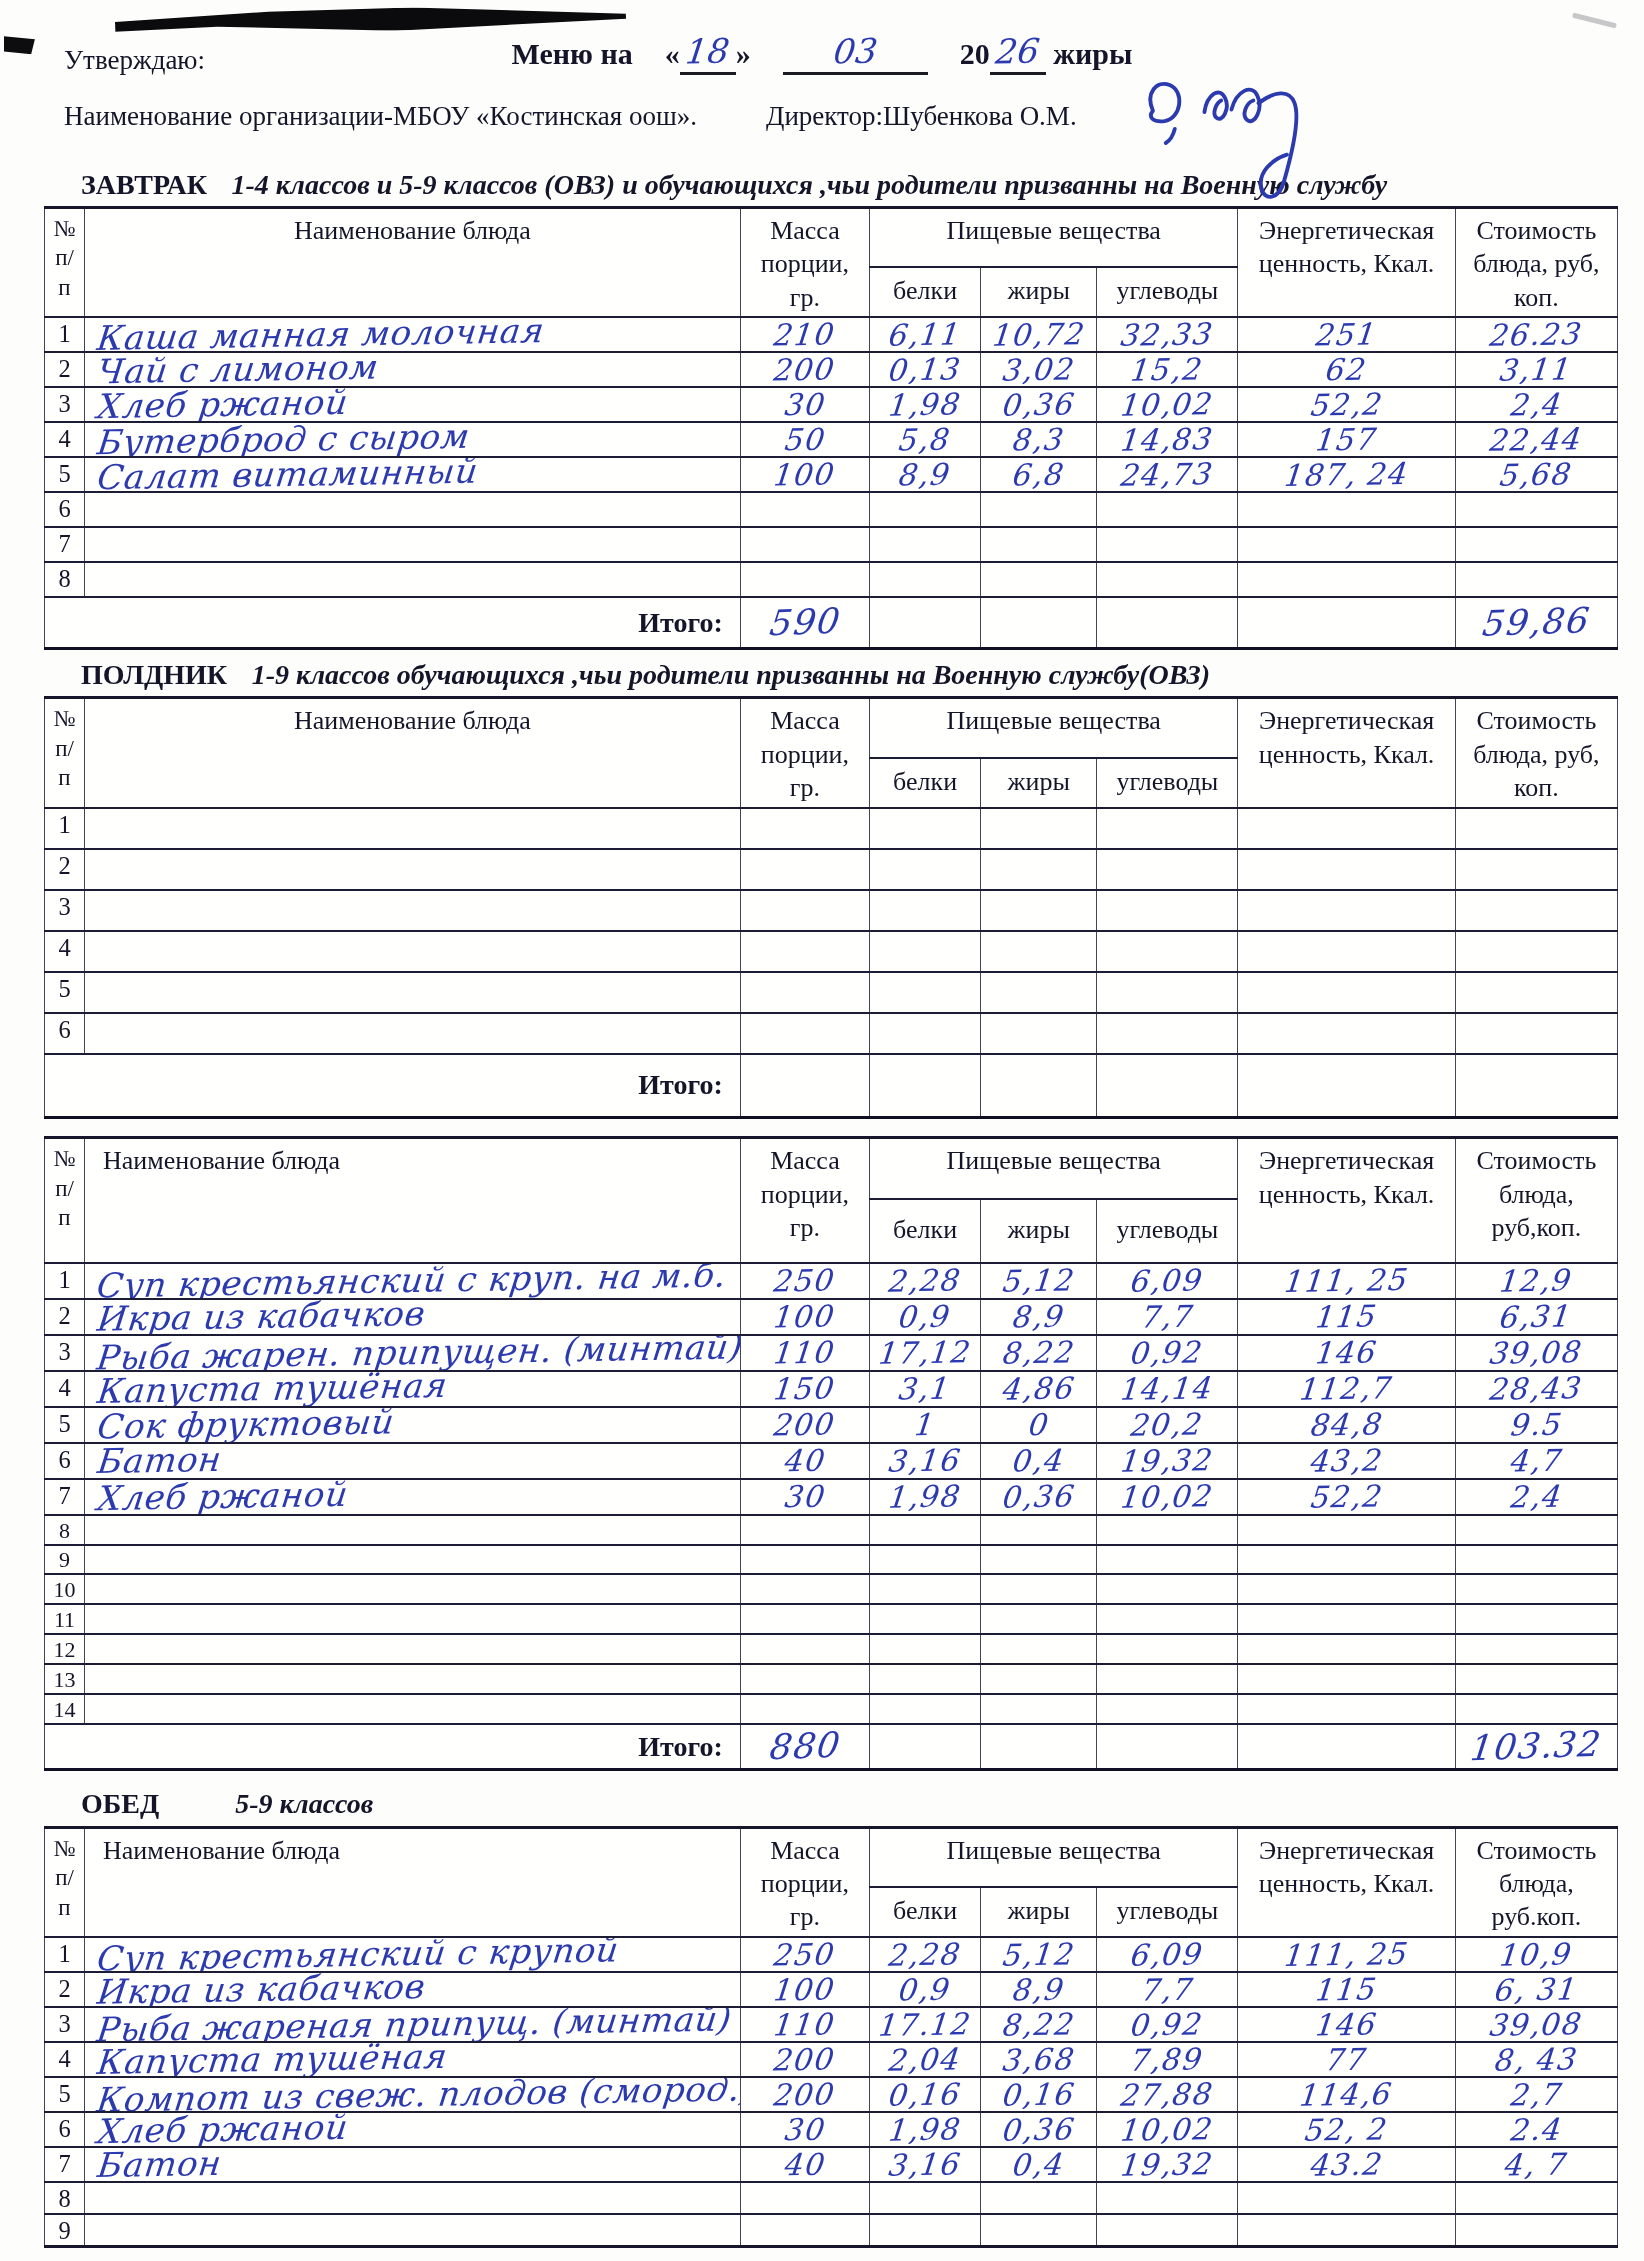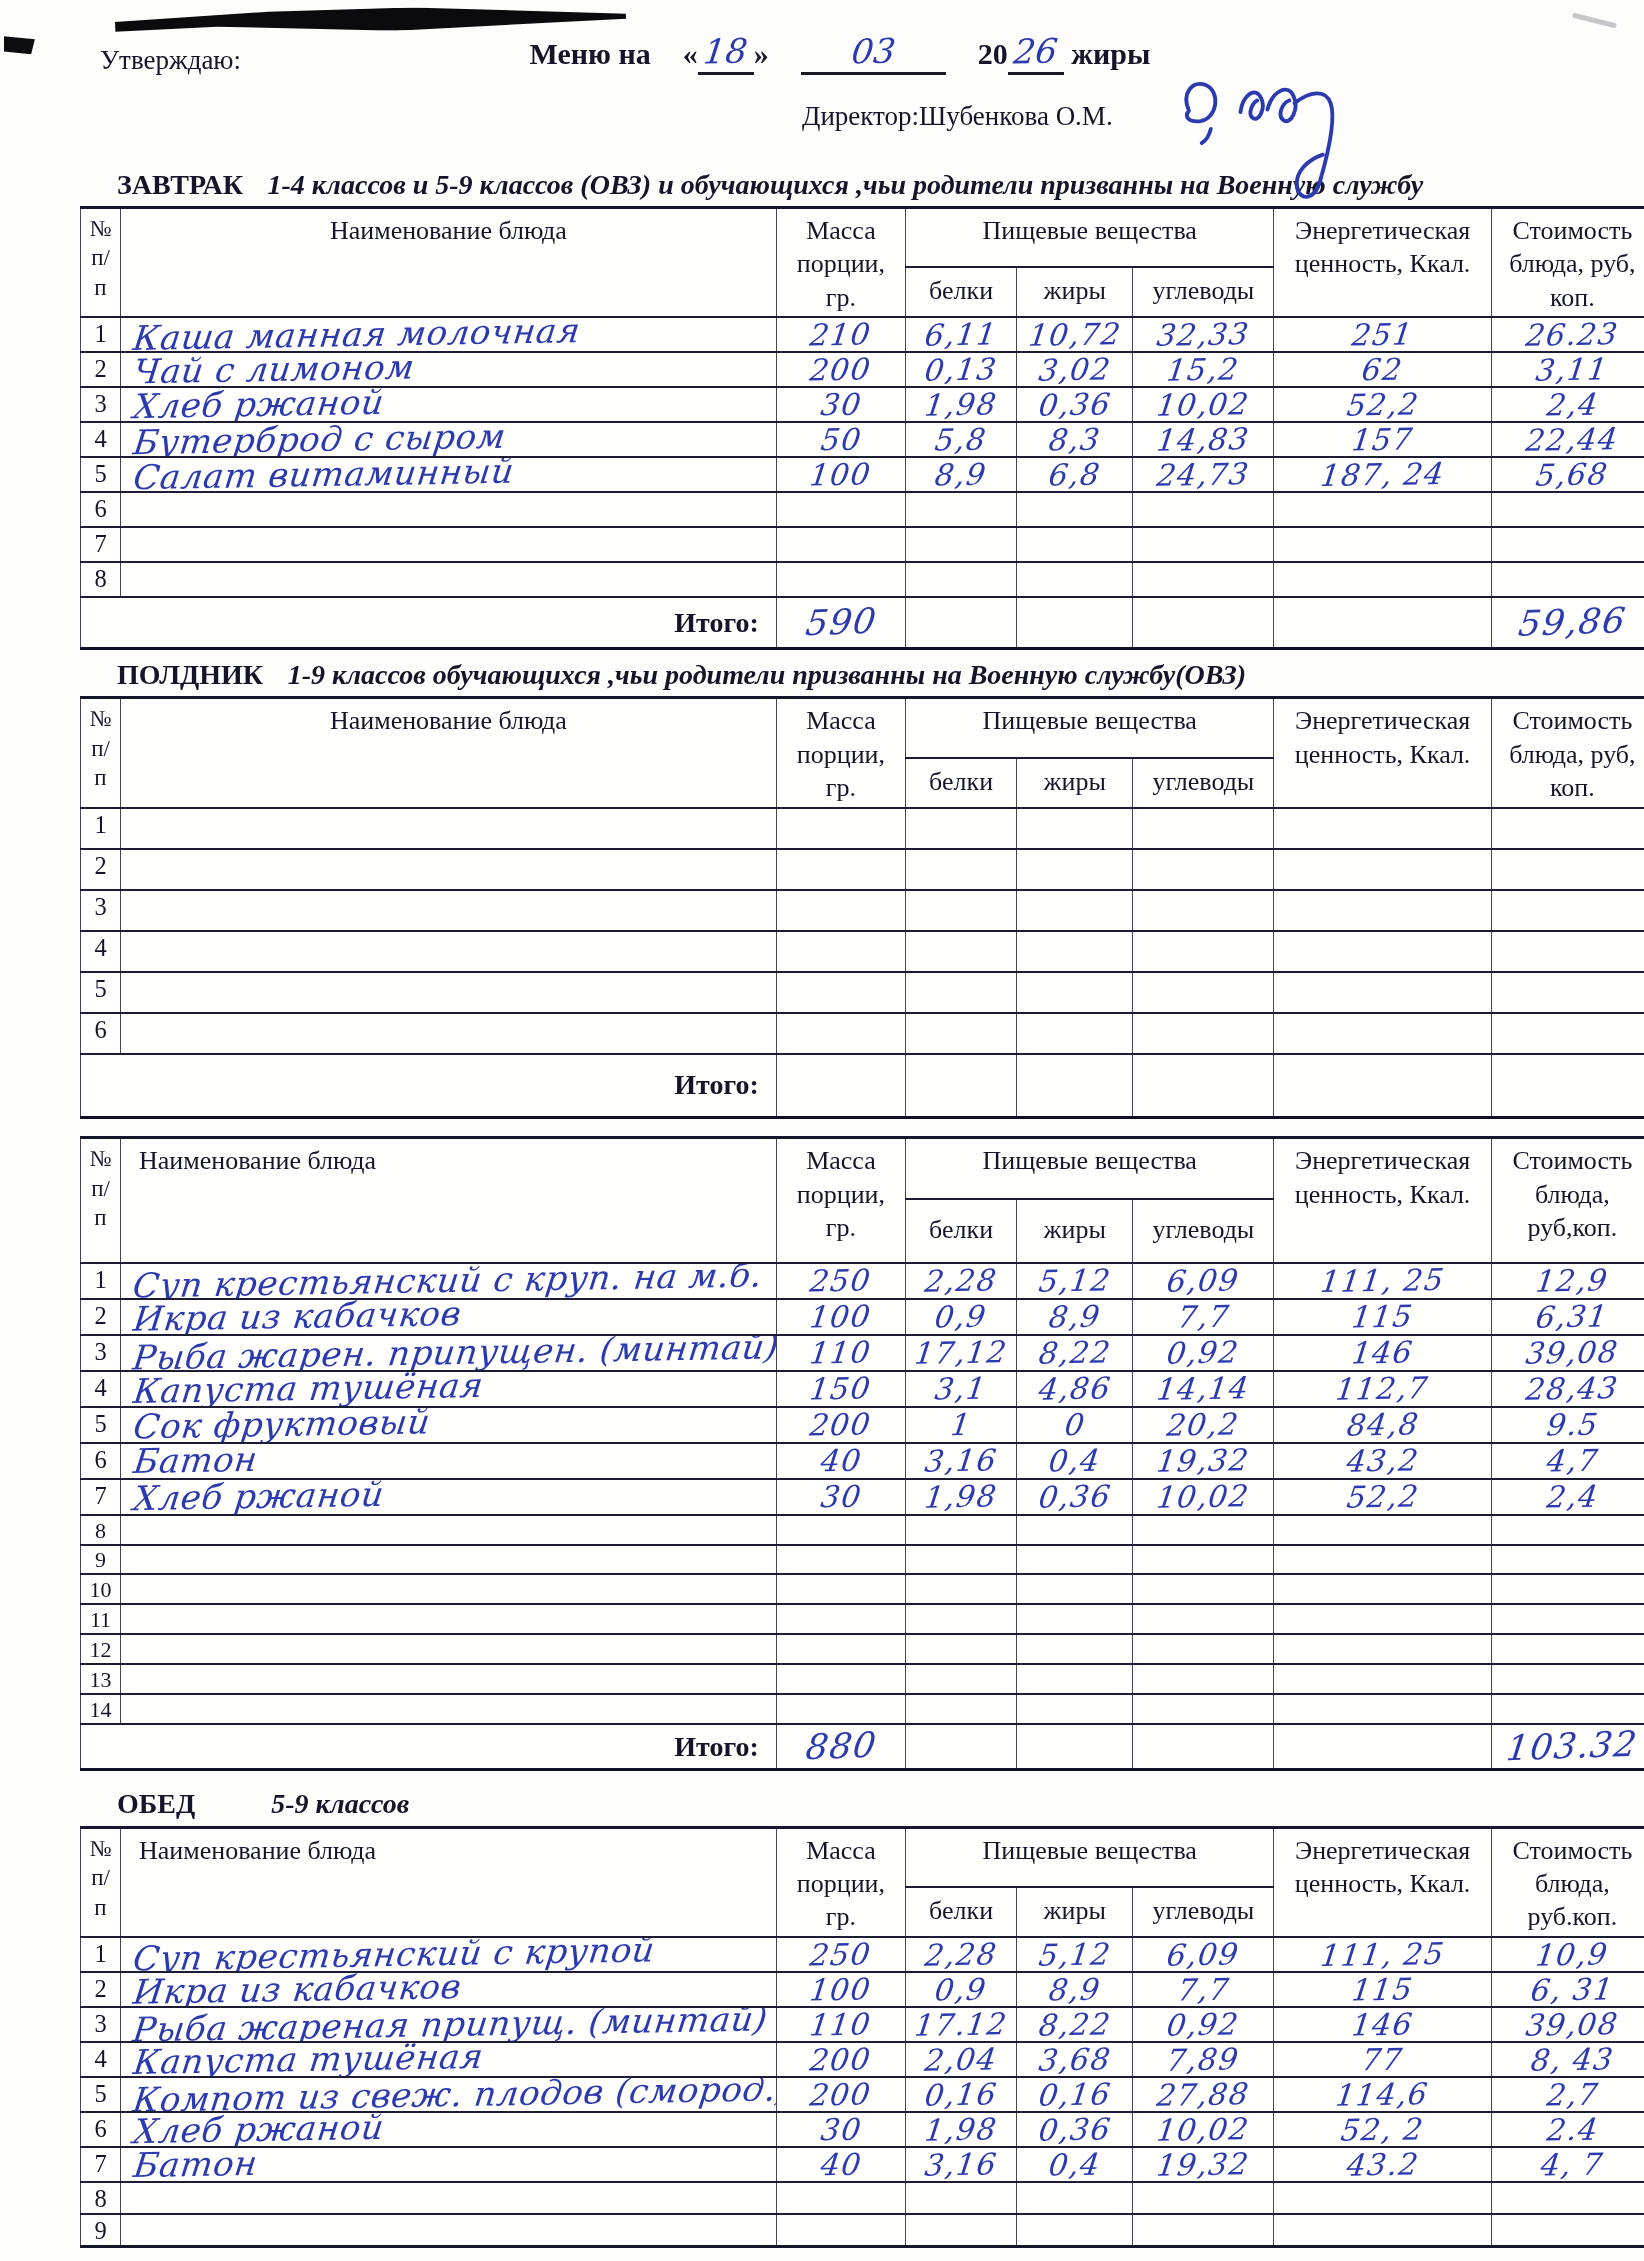--- a/index.html
+++ b/index.html
@@ -1,20 +1,20 @@
 <!DOCTYPE html>
 <html style="font-size:10.3px"><head>
 <meta charset="utf-8">
 <style>
   * { margin:0; padding:0; box-sizing:border-box; }
   html,body { background:#ffffff; }
   .page {
     position:relative; width:1644px; height:2261px;
     background:#fdfdfb; overflow:hidden;
-    font-family:"Liberation Serif", serif; color:#15152a;padding-left:36px;
+    font-family:"Liberation Serif", serif; color:#15152a;
   }
   
   .artifact-streak { position:absolute; left:115px; top:7.7px; width:511px; height:23px;
     background:#0b0b0e; transform:rotate(-0.8deg);
     clip-path:polygon(0 45%, 30% 10%, 58% 0, 100% 40%, 100% 62%, 55% 100%, 20% 72%, 0 88%); }
   .artifact-corner { position:absolute; left:3.9px; top:35px; width:31px; height:19.3px; background:#0d0d10;
     clip-path:polygon(0 6%, 100% 22%, 88% 100%, 0 86%); }
   .artifact-tr { position:absolute; right:27px; top:18px; width:45px; height:4.5px; background:#9a9aa2;
     opacity:.55; transform:rotate(14deg); border-radius:1.9px; }
   
@@ -91,20 +91,21 @@
     <div class="menu-line">
       <span>Меню на</span>
       <span class="gap"></span>
       <span>«</span><span class="u u-day"><span class="hw hw-date">18</span></span><span>»</span>
       <span class="gap"></span>
       <span class="u u-month"><span class="hw hw-date">03</span></span>
       <span class="gap"></span>
       <span>20</span><span class="u u-year"><span class="hw hw-date">26</span></span>
       <span>жиры</span>
     </div>
+    <div class="org">Наименование организации-МБОУ «Костинская оош».</div>
     <div class="director">Директор:Шубенкова О.М.</div>
     <svg class="sig-director" width="245" height="161" viewBox="0 0 380 250">
       <g fill="none" stroke="#2c3ab0" stroke-width="6" stroke-linecap="round">
         <path d="M40,96 C28,68 46,48 66,56 C90,66 84,108 58,112 C40,114 32,106 40,96"></path>
         <path d="M74,124 q-4,16 -14,22"></path>
         <path d="M120,98 C124,70 144,58 152,76 C160,92 148,116 138,106 C132,100 138,84 146,80"></path>
         <path d="M162,94 C170,64 194,54 202,72 C212,92 198,120 186,110 C178,103 184,84 196,80"></path>
         <path d="M204,84 C228,66 252,62 260,84 C270,112 252,176 244,204 C236,234 212,238 208,214 C204,192 224,172 248,164"></path>
       </g>
     </svg>

